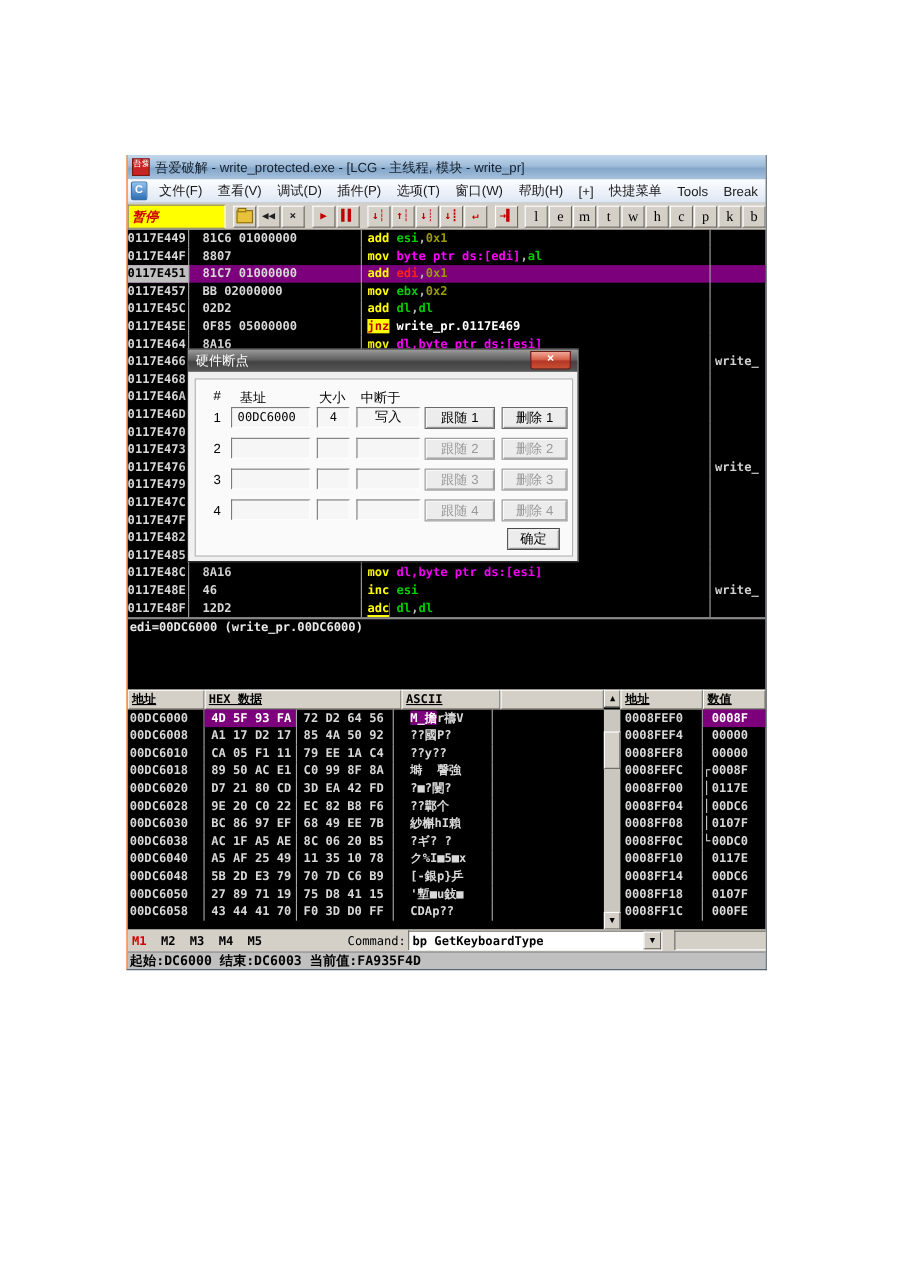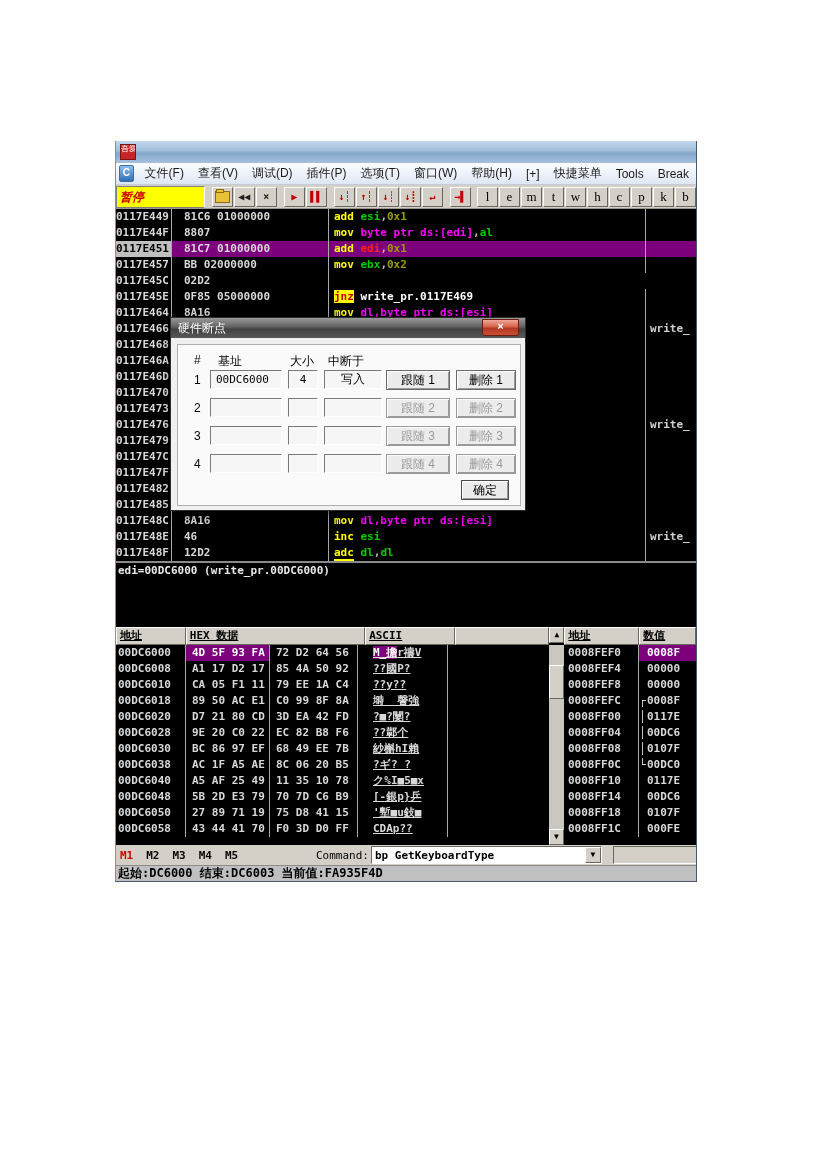--- a/index.html
+++ b/index.html
@@ -67,21 +67,21 @@
   .dump-hdr{display:flex;height:18px;}
   .hdr-box{background:#d4d0c8;border:1px solid;border-color:#ffffff #6a665e #6a665e #ffffff;
      box-sizing:border-box;color:#000;font-size:11px;line-height:16px;padding-left:3px;
      text-decoration:underline;font-family:"DejaVu Sans Mono",monospace;overflow:hidden;}
   .dump-body{display:flex;}
   .dump-left{width:435px;}
   .dump-row{display:flex;height:16px;line-height:16px;white-space:pre;}
   .c-daddr{width:70px;border-right:1px solid #a8a8a8;box-sizing:border-box;padding-left:2px;}
   .c-g1{width:84px;border-right:1px solid #a8a8a8;box-sizing:border-box;padding-left:6px;}
   .c-g2{width:88px;border-right:1px solid #a8a8a8;box-sizing:border-box;padding-left:6px;}
-  .c-ascii{width:90px;border-right:1px solid #a8a8a8;box-sizing:border-box;padding-left:15px;overflow:hidden;text-decoration:underline;}
+  .c-ascii{width:90px;border-right:1px solid #a8a8a8;box-sizing:border-box;padding-left:15px;overflow:hidden;}
   .c-fill{flex:1;}
   .hlhex{background:#7c007c;color:#fff;}
   .scrollbar{width:15px;background:#cac7c0;display:flex;flex-direction:column;align-items:center;position:relative;}
   .sb-arrow{width:15px;height:16px;background:#d4d0c8;border:1px solid;
      border-color:#ffffff #6a665e #6a665e #ffffff;box-sizing:border-box;font-size:8px;
      text-align:center;line-height:13px;color:#000;cursor:pointer;}
   .sb-down{position:absolute;bottom:0;}
   .sb-thumb{position:absolute;top:20px;width:13px;height:32px;background:#d4d0c8;
      border:1px solid;border-color:#ffffff #6a665e #6a665e #ffffff;cursor:pointer;}
   .stack{width:132px;}
@@ -140,20 +140,21 @@
   .dlg-ok{position:absolute;left:283px;top:135px;width:48px;height:20px;background:#ececec;
      border:1px solid #4a4a4a;box-shadow:inset 1px 1px 0 #ffffff,inset -1px -1px 0 #9a9a9a;
      box-sizing:border-box;font-size:12px;text-align:center;line-height:18px;cursor:pointer;}
 </style>
 </head>
 <body>
 
 <div id="win">
   <div class="titlebar">
     <span class="app-icon">吾愛</span>
+    <span>吾爱破解 - write_protected.exe - [LCG -  主线程, 模块 - write_pr]</span>
   </div>
   <div class="menubar">
     <span class="mdi-icon">C</span>
   <span class="menu-item">文件(F)</span>
       <span class="menu-item">查看(V)</span>
       <span class="menu-item">调试(D)</span>
       <span class="menu-item">插件(P)</span>
       <span class="menu-item">选项(T)</span>
       <span class="menu-item">窗口(W)</span>
       <span class="menu-item">帮助(H)</span>
@@ -236,21 +237,21 @@
           <span class="tb-letter">b</span>
         </span>
       </span>
   </div>
 
   <div class="disasm" id="disasm-rows">
       <div class="dis-row"><span class="d-addr">0117E449</span><span class="d-bytes">81C6 01000000</span><span class="d-instr"><span class="tk-m">add </span><span class="tk-r">esi</span><span class="tk-p">,</span><span class="tk-i">0x1</span></span><span class="d-comment"></span></div>
       <div class="dis-row"><span class="d-addr">0117E44F</span><span class="d-bytes">8807</span><span class="d-instr"><span class="tk-m">mov </span><span class="tk-x">byte ptr ds:[edi]</span><span class="tk-p">,</span><span class="tk-r">al</span></span><span class="d-comment"></span></div>
       <div class="dis-row sel"><span class="d-addr">0117E451</span><span class="d-bytes">81C7 01000000</span><span class="d-instr"><span class="tk-m">add </span><span class="tk-rr">edi</span><span class="tk-p">,</span><span class="tk-i">0x1</span></span><span class="d-comment"></span></div>
       <div class="dis-row"><span class="d-addr">0117E457</span><span class="d-bytes">BB 02000000</span><span class="d-instr"><span class="tk-m">mov </span><span class="tk-r">ebx</span><span class="tk-p">,</span><span class="tk-i">0x2</span></span><span class="d-comment"></span></div>
-      <div class="dis-row"><span class="d-addr">0117E45C</span><span class="d-bytes">02D2</span><span class="d-comment"></span></div>
+      <div class="dis-row"><span class="d-addr">0117E45C</span><span class="d-bytes">02D2</span><span class="d-instr"><span class="tk-m">add </span><span class="tk-r">dl</span><span class="tk-p">,</span><span class="tk-r">dl</span></span><span class="d-comment"></span></div>
       <div class="dis-row"><span class="d-addr">0117E45E</span><span class="d-bytes">0F85 05000000</span><span class="d-instr"><span class="tk-j">jnz</span><span class="tk-p"> </span><span class="tk-s">write_pr.0117E469</span></span><span class="d-comment"></span></div>
       <div class="dis-row"><span class="d-addr">0117E464</span><span class="d-bytes">8A16</span><span class="d-instr"><span class="tk-m">mov </span><span class="tk-x">dl,byte ptr ds:[esi]</span></span><span class="d-comment"></span></div>
       <div class="dis-row"><span class="d-addr">0117E466</span><span class="d-bytes"></span><span class="d-instr"></span><span class="d-comment">write_</span></div>
       <div class="dis-row"><span class="d-addr">0117E468</span><span class="d-bytes"></span><span class="d-instr"></span><span class="d-comment"></span></div>
       <div class="dis-row"><span class="d-addr">0117E46A</span><span class="d-bytes"></span><span class="d-instr"></span><span class="d-comment"></span></div>
       <div class="dis-row"><span class="d-addr">0117E46D</span><span class="d-bytes"></span><span class="d-instr"></span><span class="d-comment"></span></div>
       <div class="dis-row"><span class="d-addr">0117E470</span><span class="d-bytes"></span><span class="d-instr"></span><span class="d-comment"></span></div>
       <div class="dis-row"><span class="d-addr">0117E473</span><span class="d-bytes"></span><span class="d-instr"></span><span class="d-comment"></span></div>
       <div class="dis-row"><span class="d-addr">0117E476</span><span class="d-bytes"></span><span class="d-instr"></span><span class="d-comment">write_</span></div>
       <div class="dis-row"><span class="d-addr">0117E479</span><span class="d-bytes"></span><span class="d-instr"></span><span class="d-comment"></span></div>

